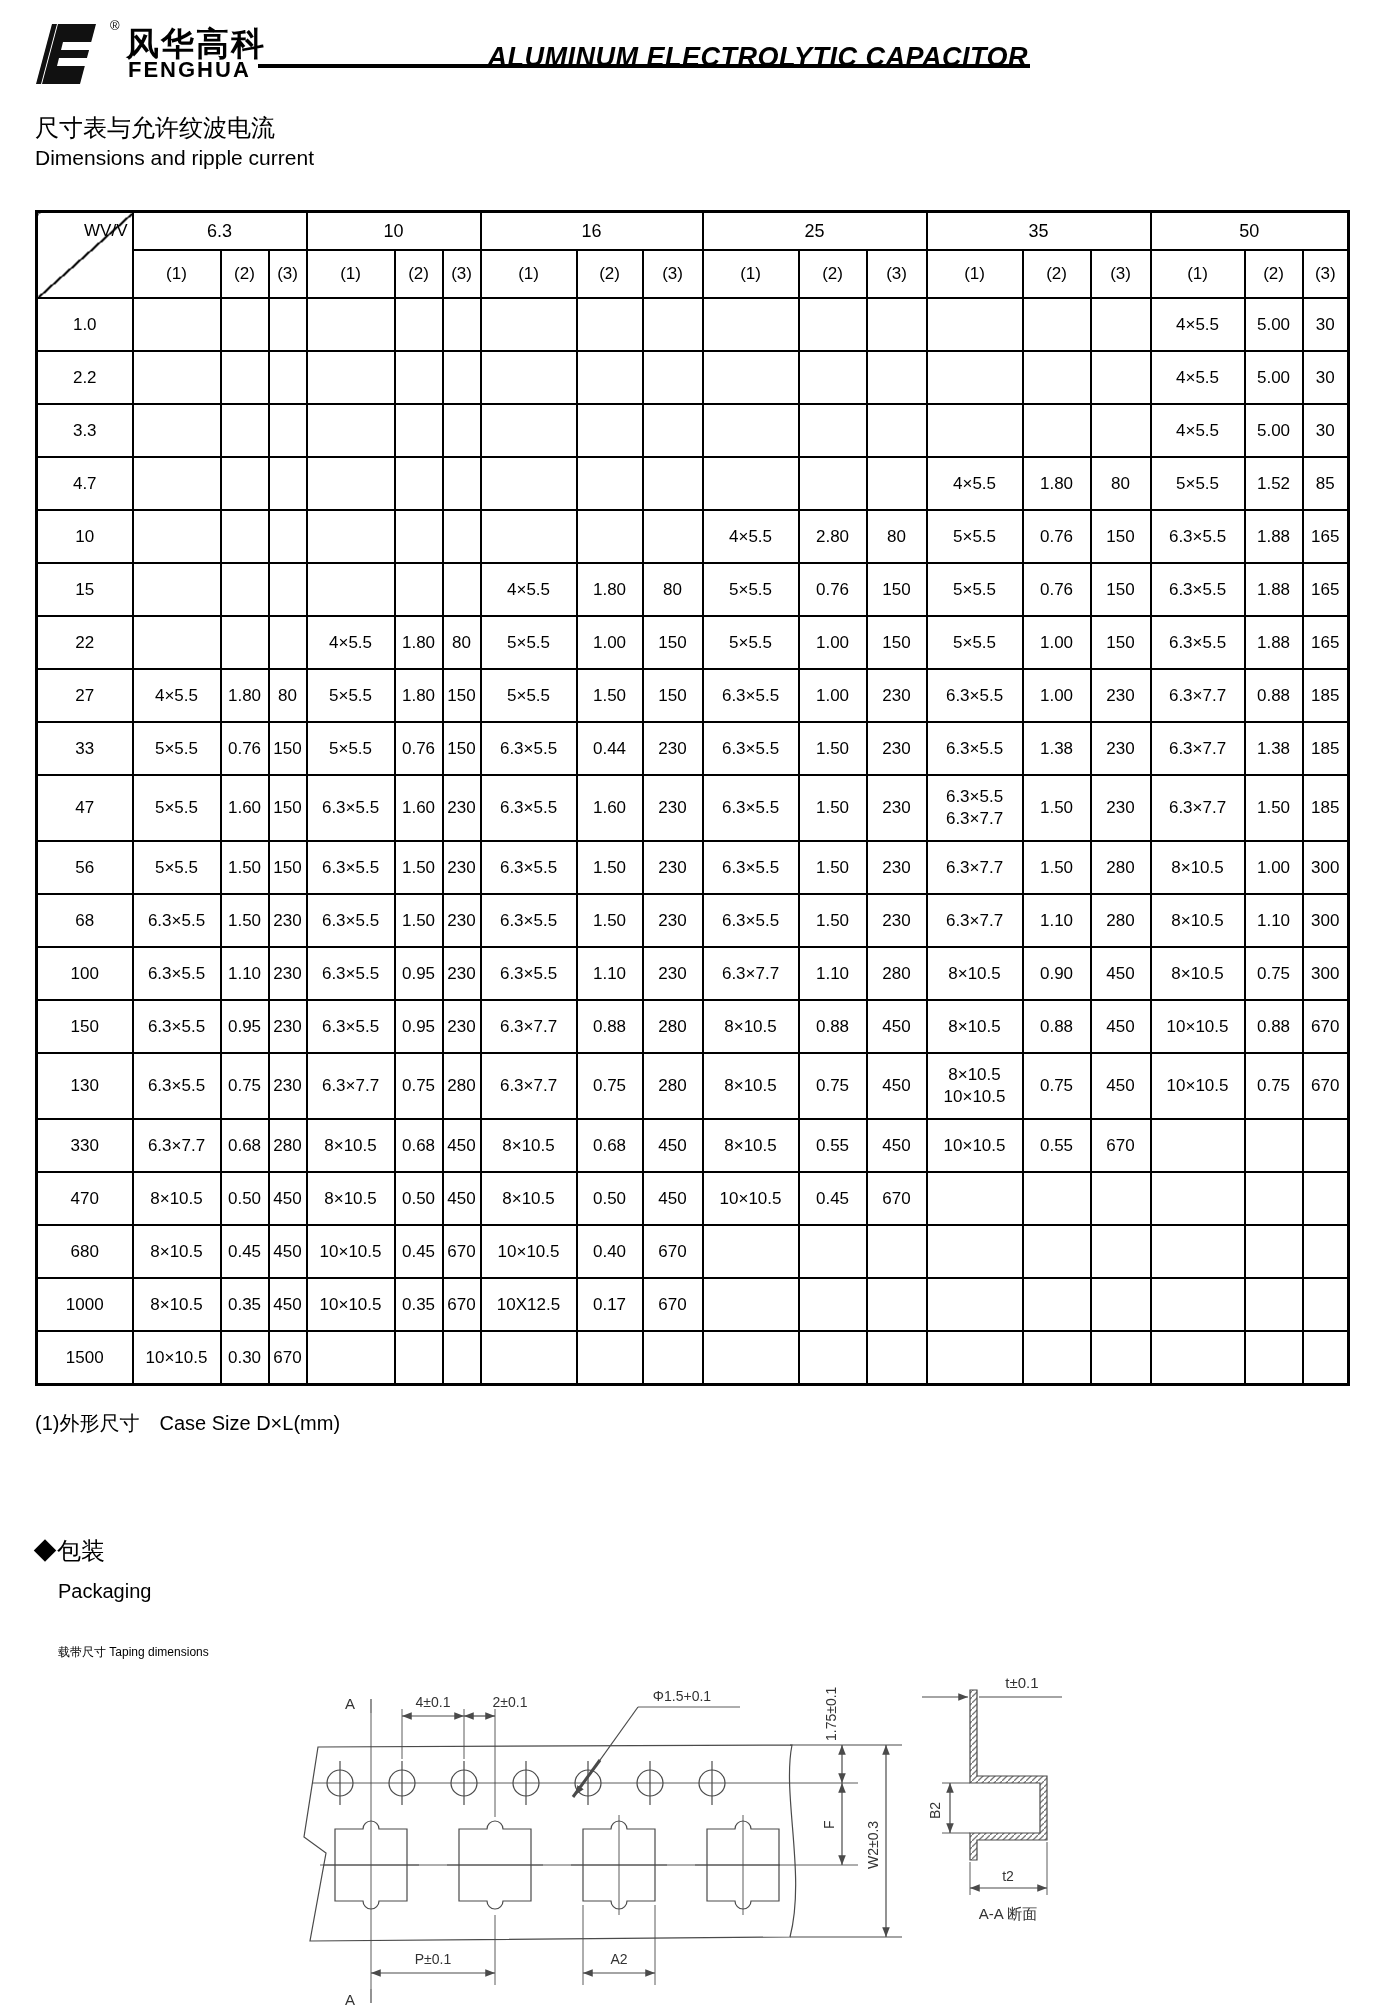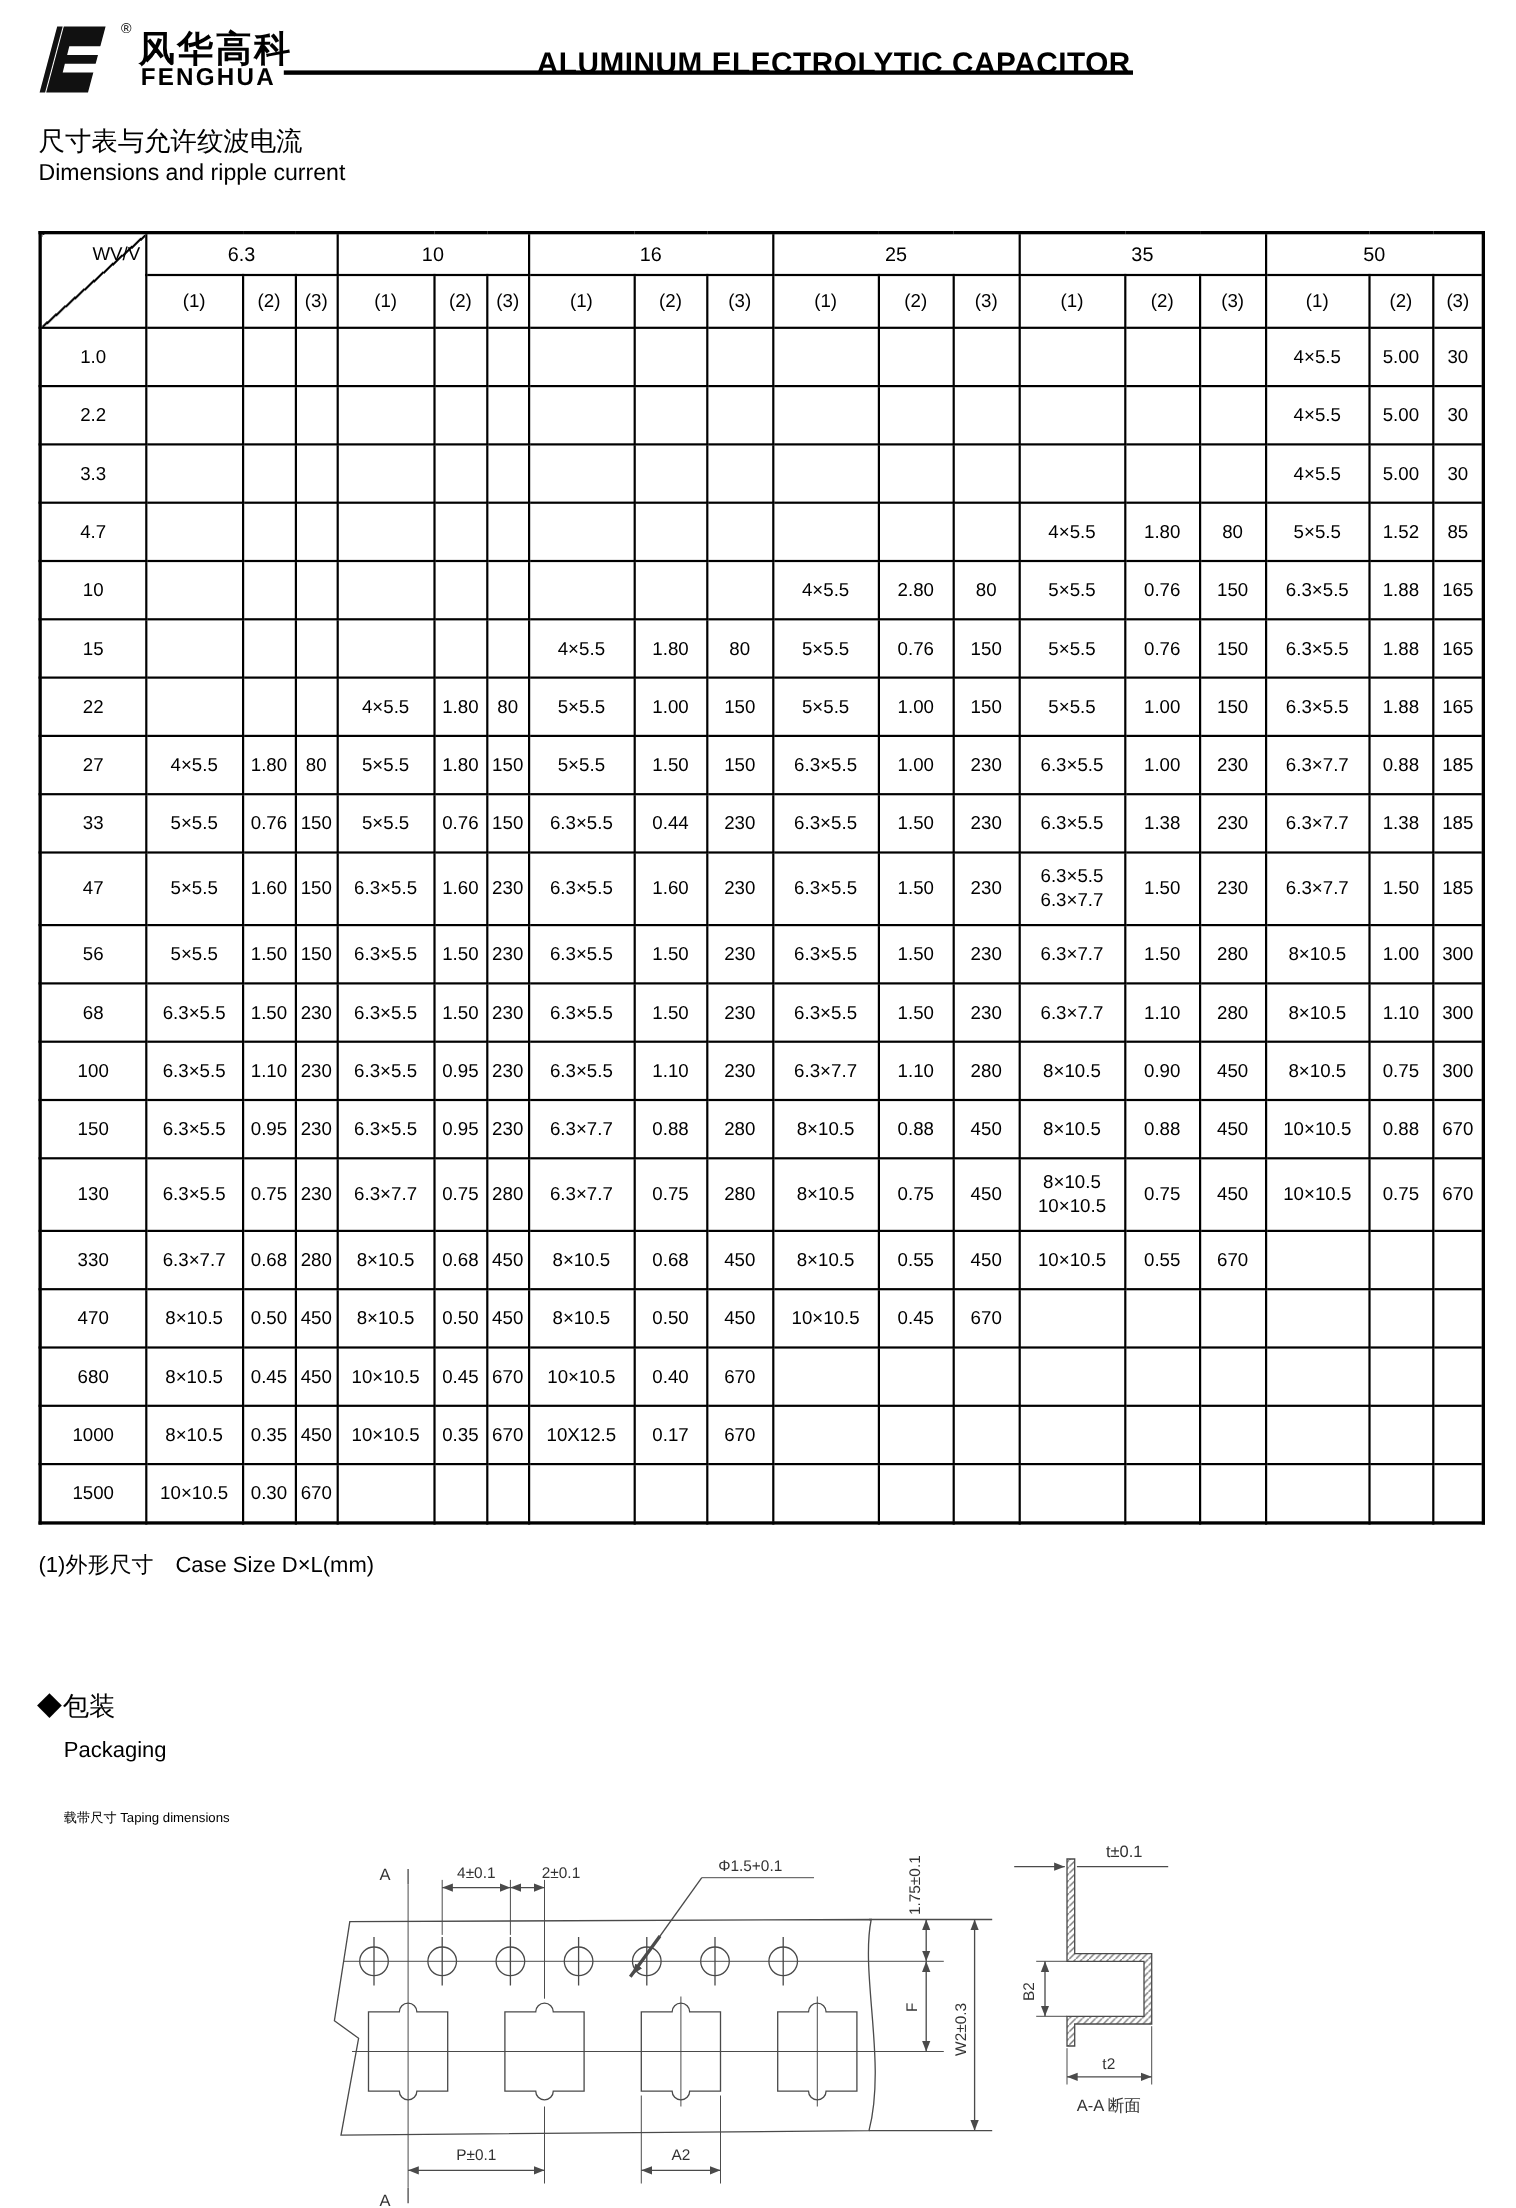--- a/index.html
+++ b/index.html
@@ -3,21 +3,21 @@
 <meta charset="utf-8">
 <style>
   html,body{margin:0;padding:0;background:#fff;}
   body{width:1378px;height:2007px;position:relative;font-family:"Liberation Sans",sans-serif;color:#000;overflow:hidden;}
 
   
   .logo-mark{position:absolute;left:30px;top:22px;}
   .reg-mark{position:absolute;left:110px;top:18px;font-size:13px;}
   .logo-cn{position:absolute;left:126px;top:22px;font-size:33px;font-weight:bold;letter-spacing:2px;}
   .logo-en{position:absolute;left:128px;top:57px;font-size:22px;font-weight:bold;letter-spacing:2px;}
-  .doc-title{position:absolute;left:0;top:24px;width:1028px;text-align:right;font-size:27px;font-weight:bold;letter-spacing:.5px;white-space:nowrap;}
+  .doc-title{position:absolute;left:0;top:24px;width:1028px;text-align:right;font-size:27px;font-weight:bold;letter-spacing:.5px;white-space:nowrap;font-style:italic;}
   .title-rule{position:absolute;left:258px;top:64px;width:772px;height:4px;background:#000;}
 
   
   .sec-cn{position:absolute;left:35px;top:112px;font-size:24px;}
   .sec-en{position:absolute;left:35px;top:146px;font-size:21px;}
 
   
   .dim-table{position:absolute;left:35px;top:210px;border-collapse:collapse;table-layout:fixed;width:1312px;border:3px solid #000;padding-left:36px;}
   .dim-table th,.dim-table td{border:2px solid #000;padding:0;text-align:center;vertical-align:middle;font-size:17px;font-weight:normal;overflow:hidden;}
   .dim-table thead tr.gr th{height:36px;font-size:18px;}

